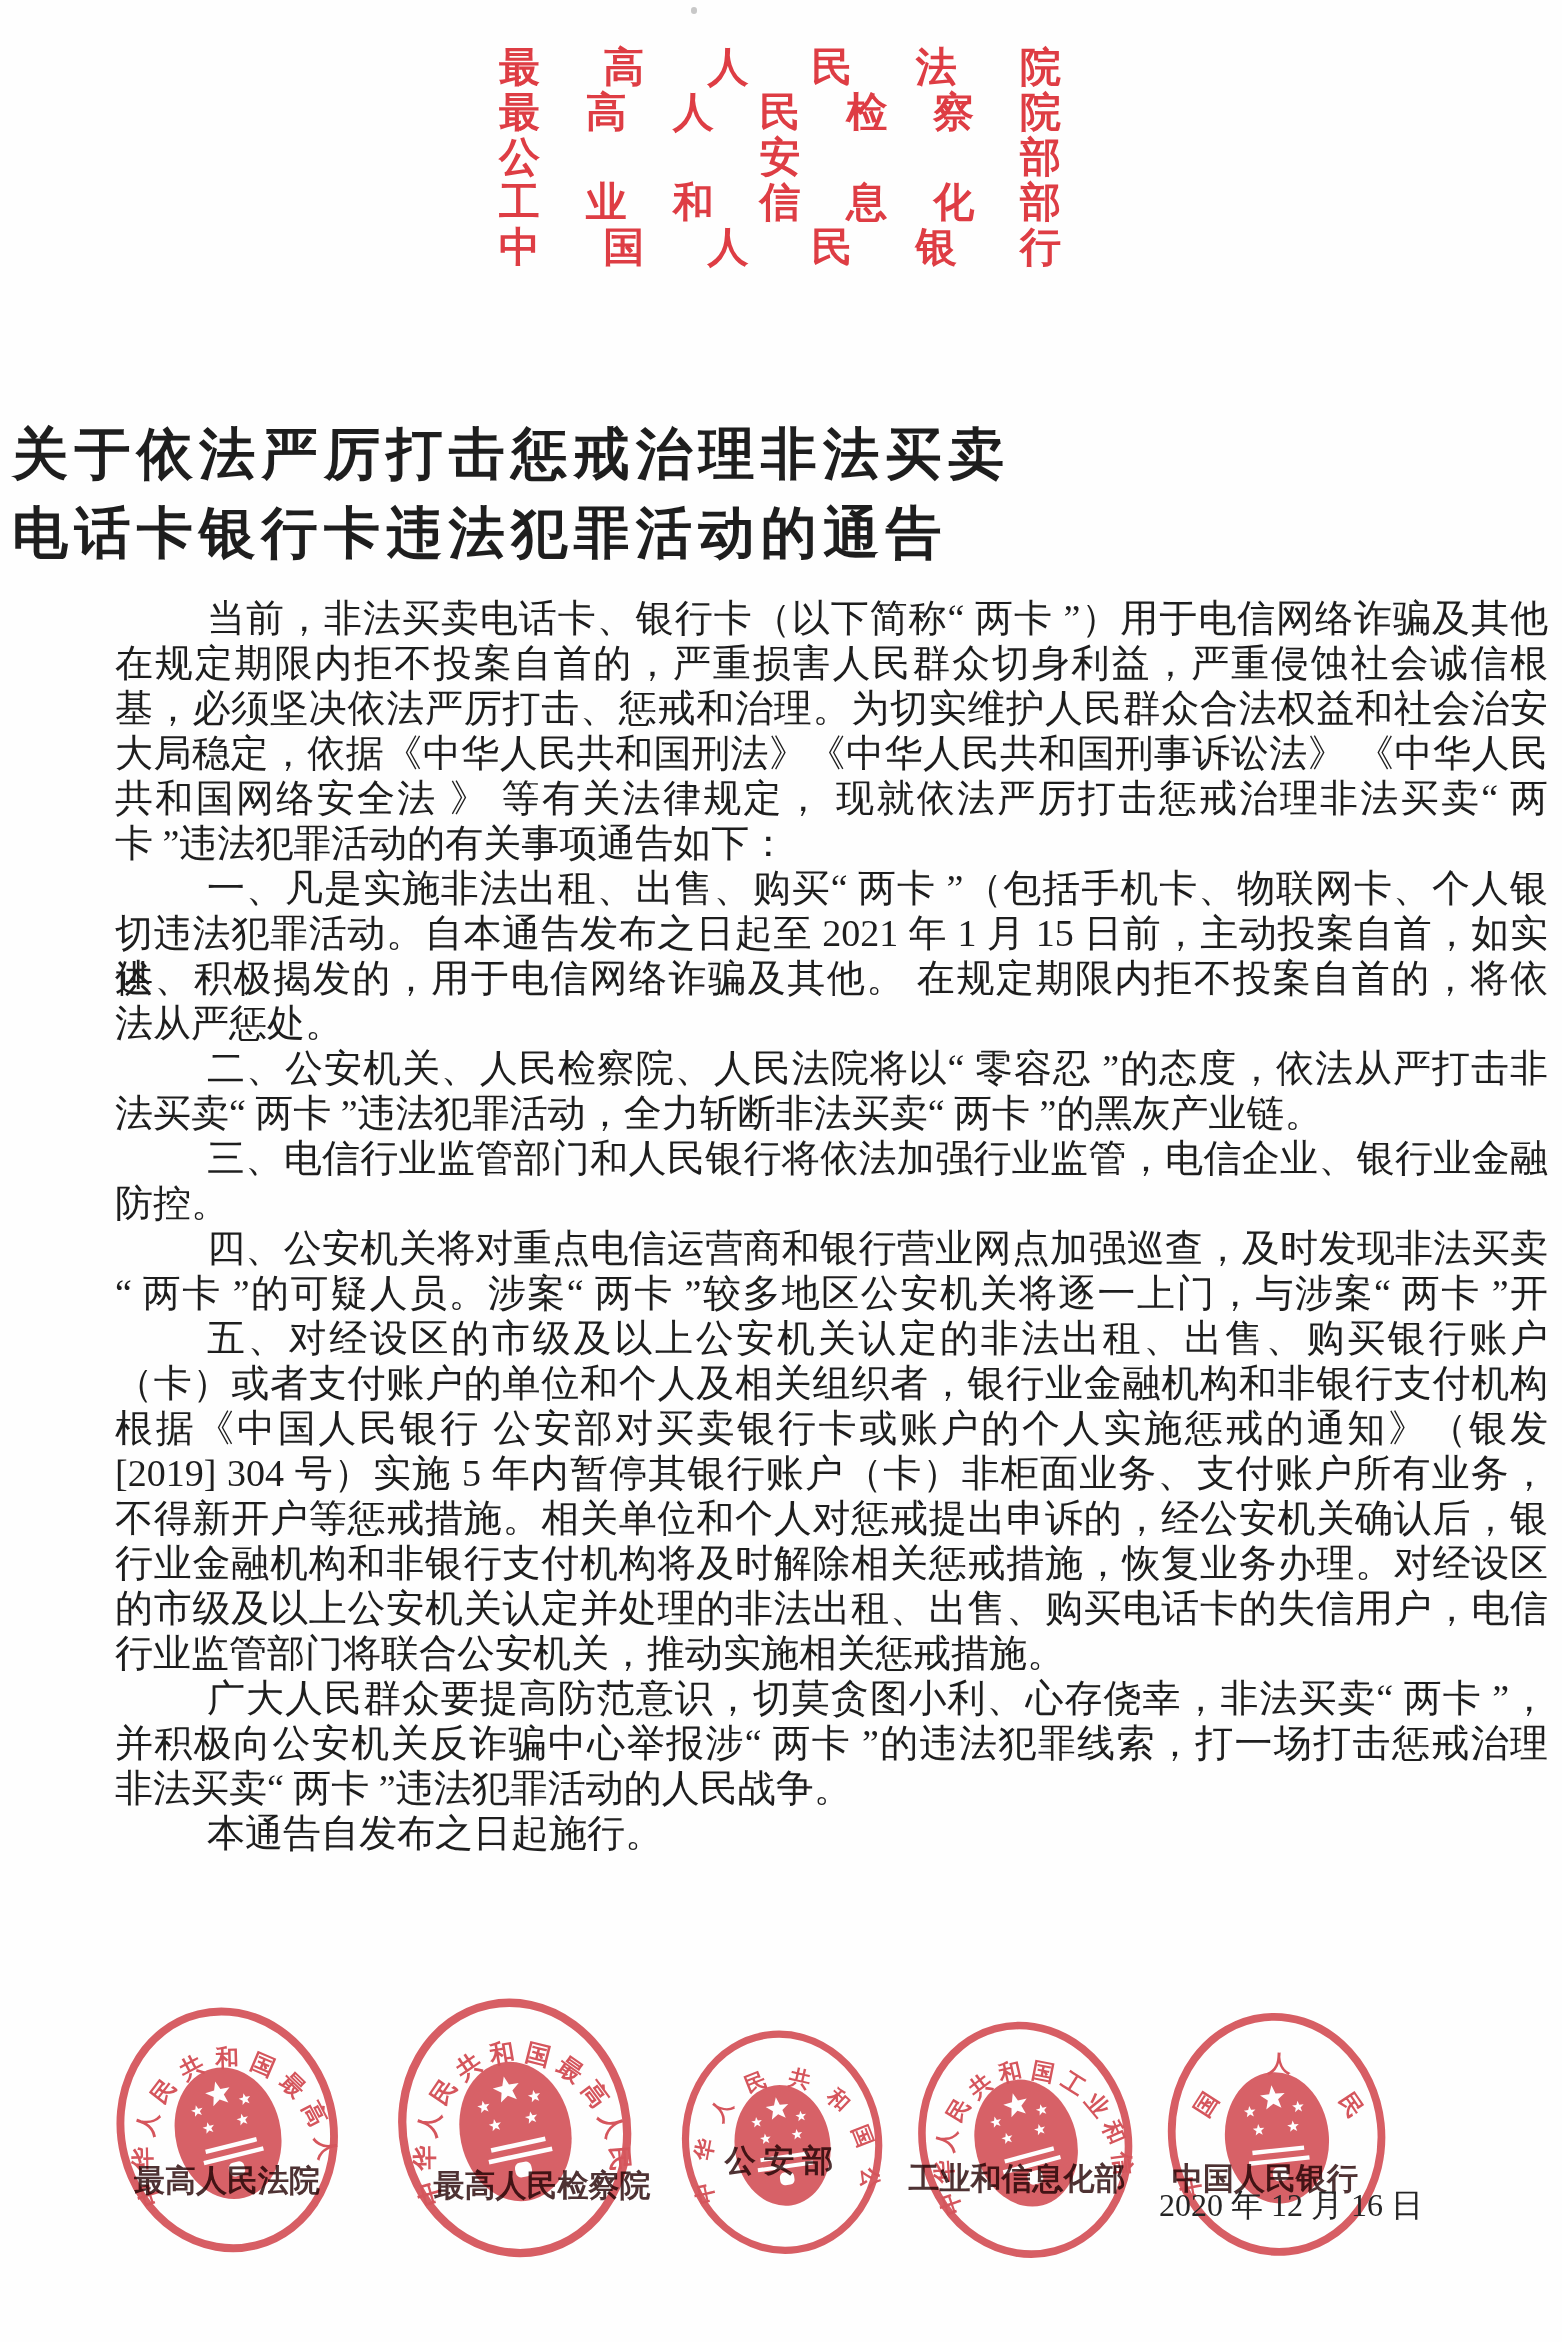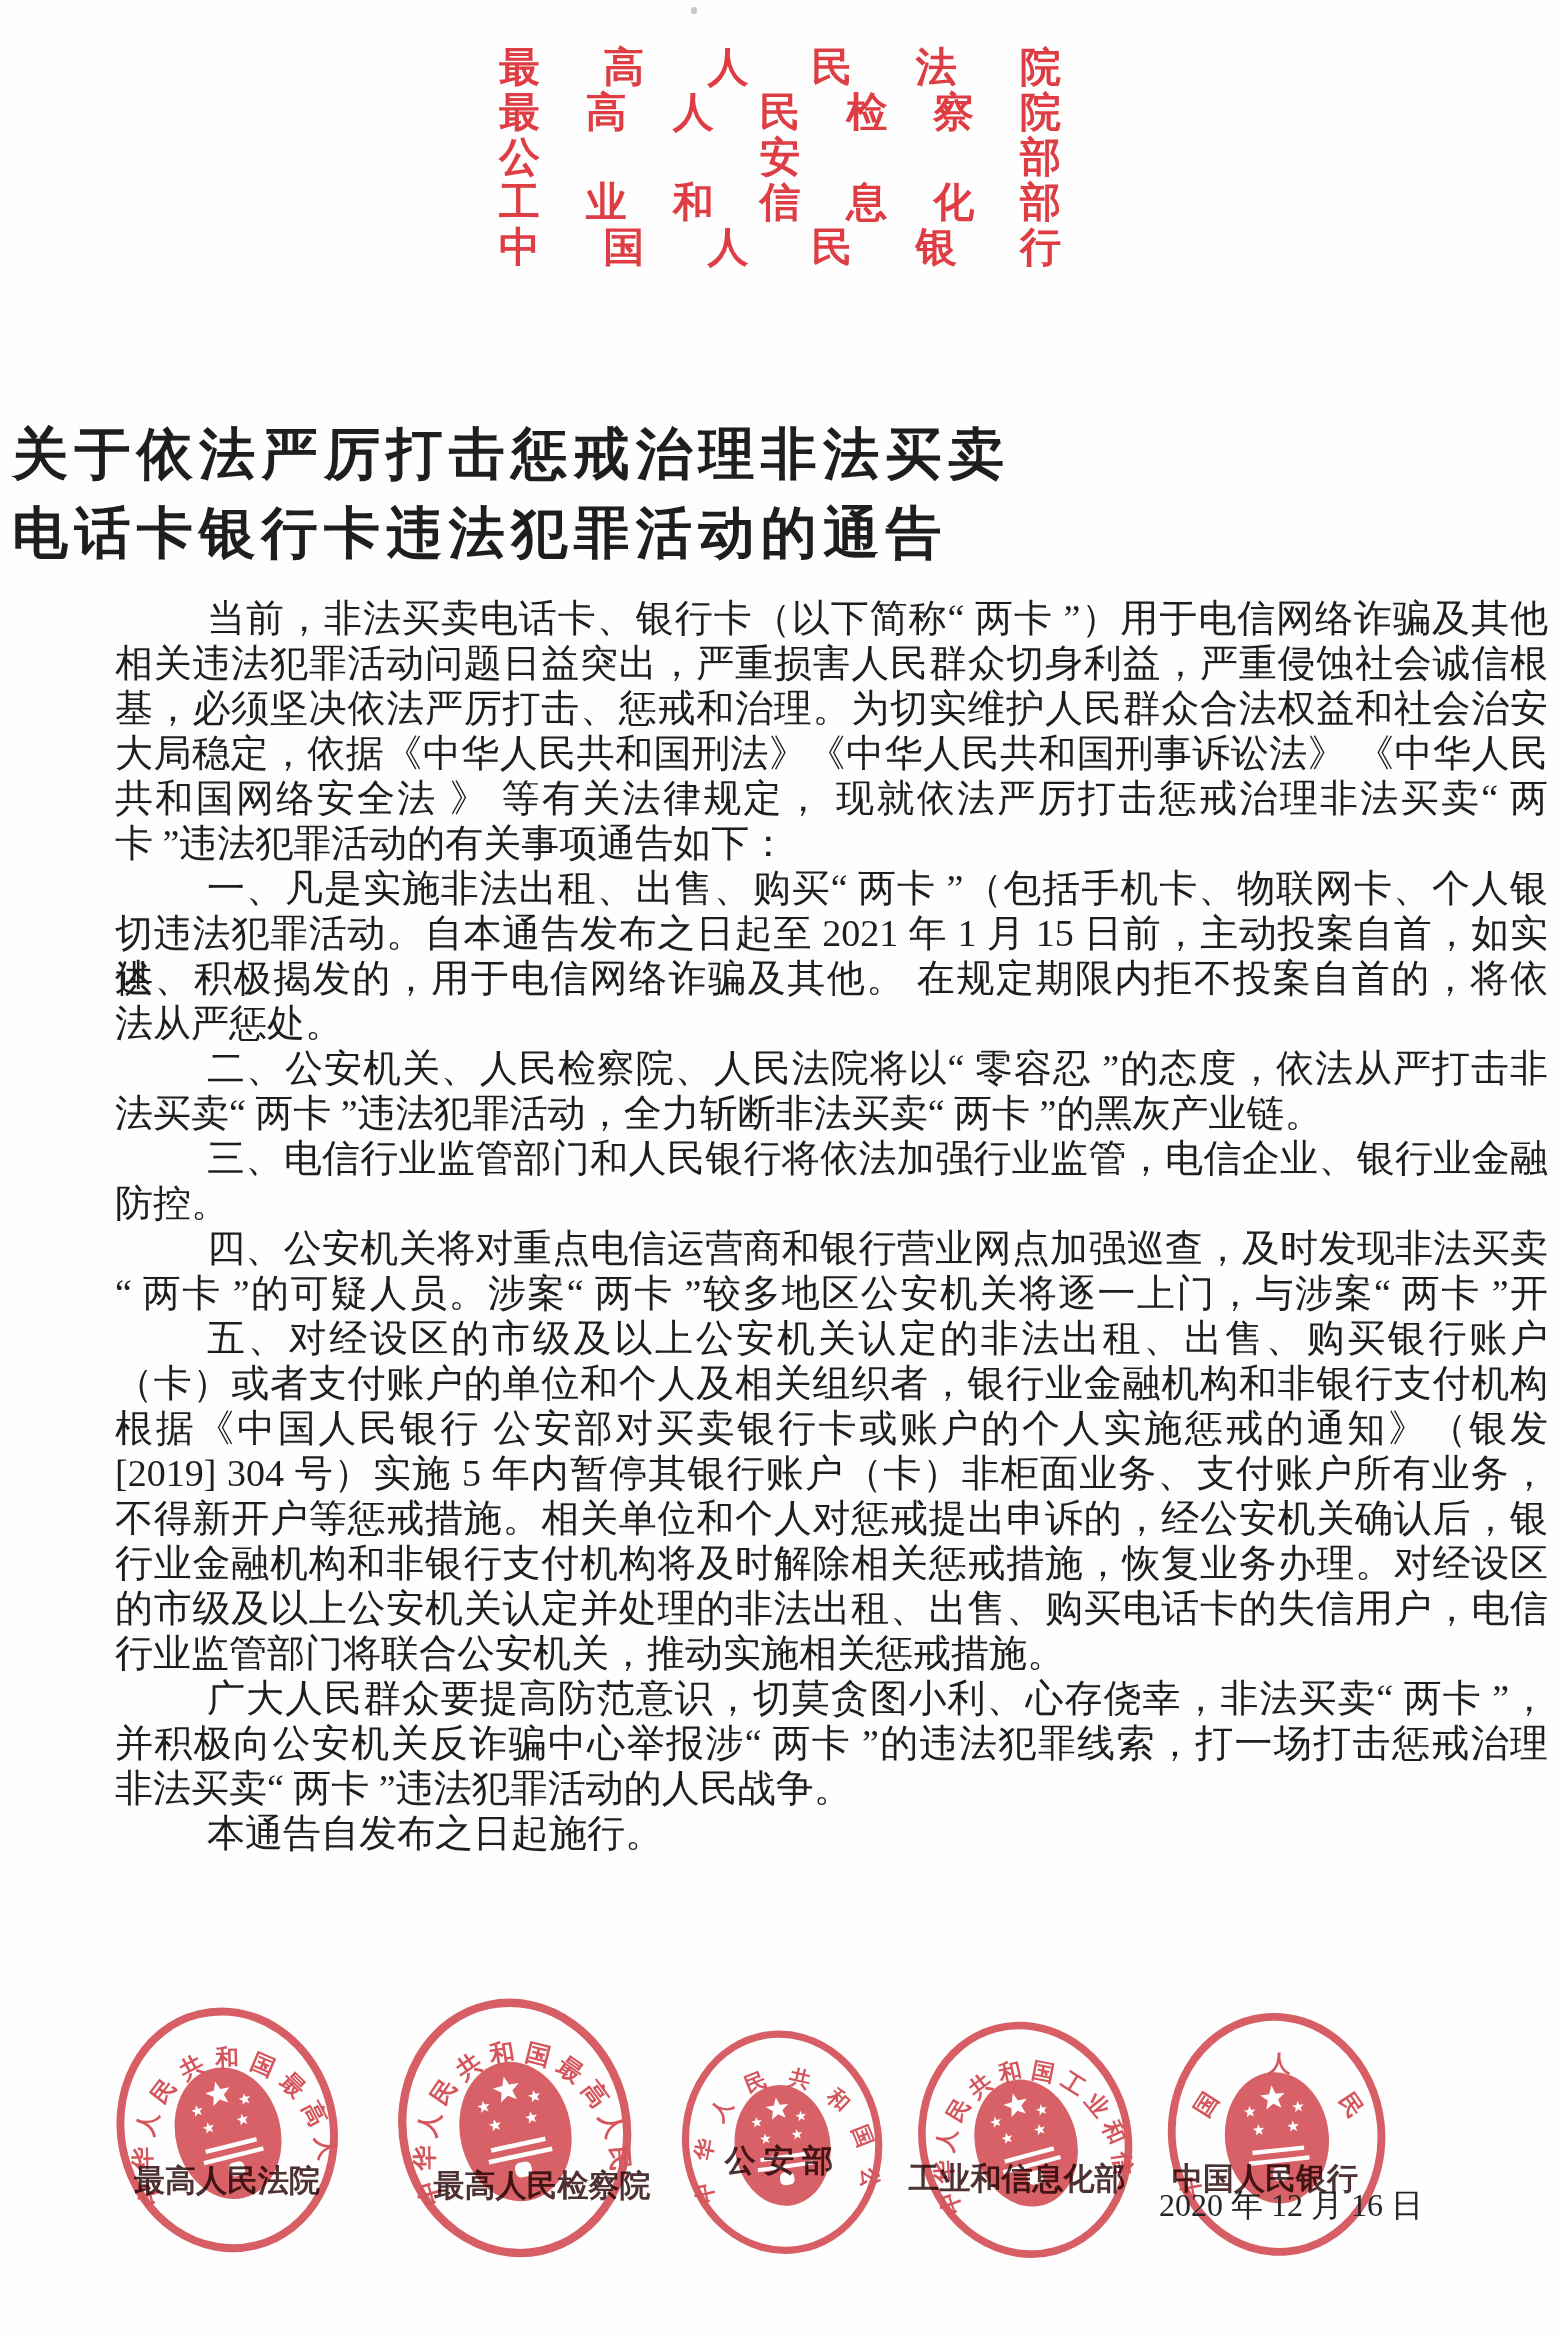--- a/index.html
+++ b/index.html
@@ -95,21 +95,21 @@
       </div>
     </div>
 
   <div class="title-block">
     <div class="title-line" style="color: rgb(30, 30, 30);">关于依法严厉打击惩戒治理非法买卖</div>
     <div class="title-line" style="color: rgb(30, 30, 30);">电话卡银行卡违法犯罪活动的通告</div>
   </div>
 
   <div class="body-block">
       <div class="bl ind">当前，非法买卖电话卡、银行卡（以下简称“ 两卡 ”）用于电信网络诈骗及其他</div>
-      <div class="bl">相关违法犯罪活动问题日益突出，严重损害人民群众切身利益，严重侵蚀社会诚信根</div>
+      <div class="bl">在规定期限内拒不投案自首的，严重损害人民群众切身利益，严重侵蚀社会诚信根</div>
       <div class="bl">基，必须坚决依法严厉打击、惩戒和治理。为切实维护人民群众合法权益和社会治安</div>
       <div class="bl">大局稳定，依据《中华人民共和国刑法》《中华人民共和国刑事诉讼法》 《中华人民</div>
       <div class="bl">共和国网络安全法 》 等有关法律规定， 现就依法严厉打击惩戒治理非法买卖“ 两</div>
       <div class="bl last">卡 ”违法犯罪活动的有关事项通告如下：</div>
       <div class="bl ind">一、凡是实施非法出租、出售、购买“ 两卡 ”（包括手机卡、物联网卡、个人银</div>
       <div class="bl">切违法犯罪活动。自本通告发布之日起至 2021 年 1 月 15 日前，主动投案自首，如实供</div>
       <div class="bl">述、积极揭发的，用于电信网络诈骗及其他。 在规定期限内拒不投案自首的，将依</div>
       <div class="bl last">法从严惩处。</div>
       <div class="bl ind">二、公安机关、人民检察院、人民法院将以“ 零容忍 ”的态度，依法从严打击非</div>
       <div class="bl last">法买卖“ 两卡 ”违法犯罪活动，全力斩断非法买卖“ 两卡 ”的黑灰产业链。</div>

